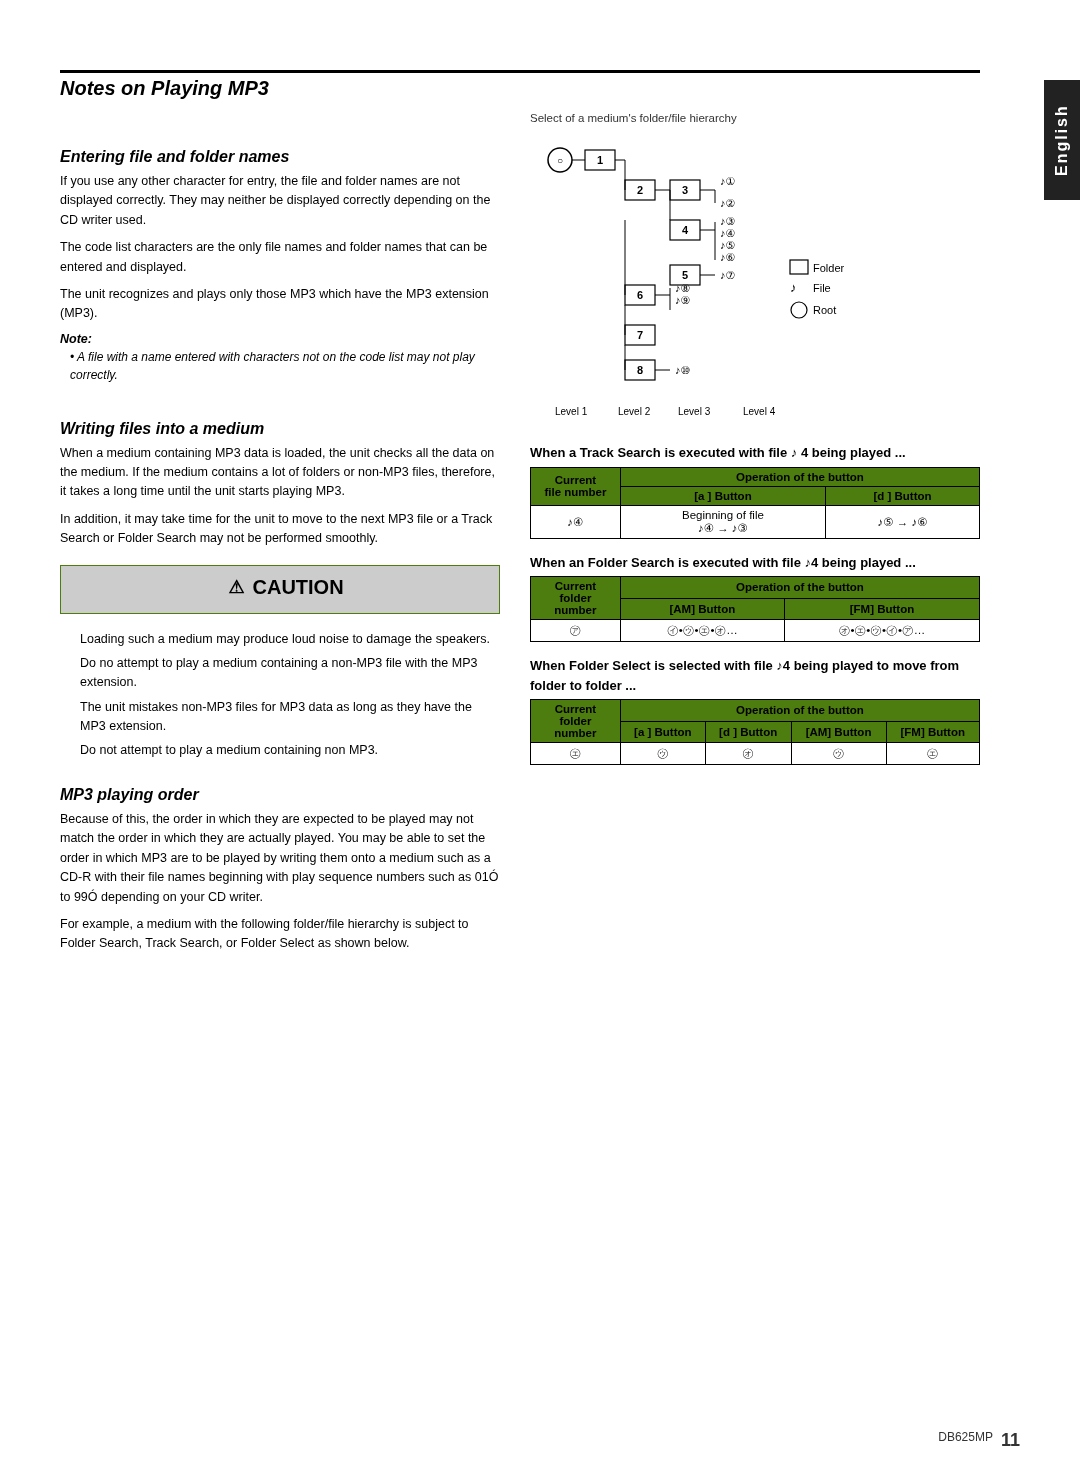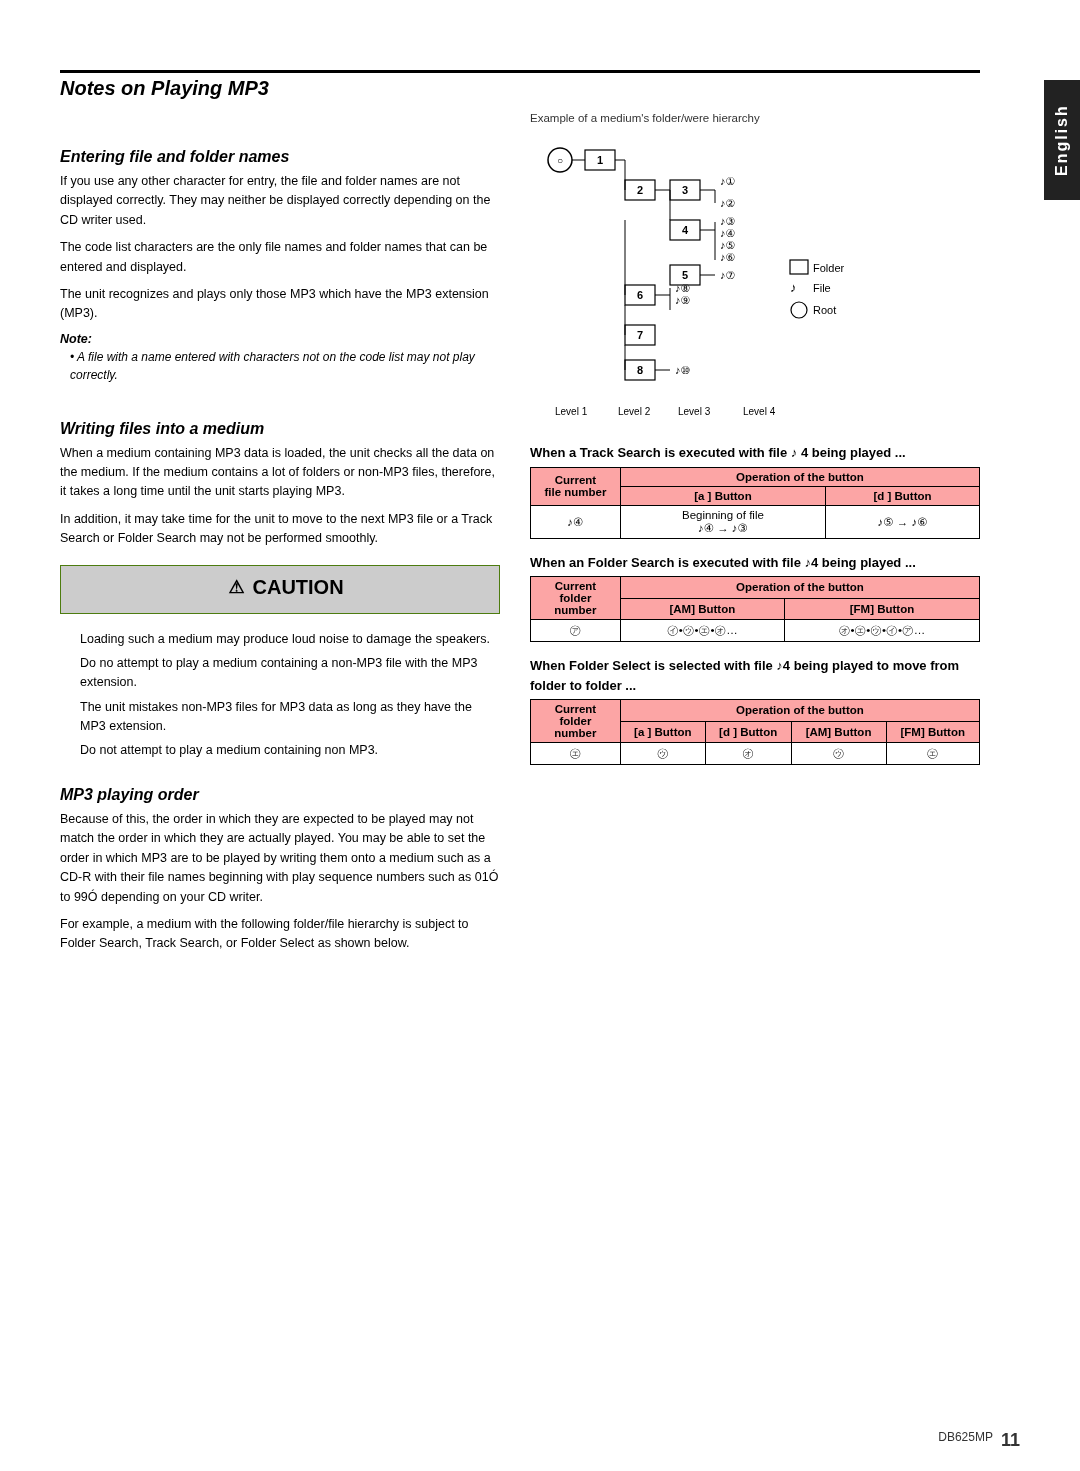--- a/index.html
+++ b/index.html
@@ -165,21 +165,21 @@
       margin-bottom: 14px;
     }
 
     table th, table td {
       border: 1px solid #000;
       padding: 3px 6px;
       text-align: center;
     }
 
     table th {
-      background: #fca5a5;
+      background: #4d7c0f;
     }
 
     .col-current {
       width: 20%;
     }
 
     
     .page-footer {
       position: absolute;
       bottom: 20px;
@@ -234,21 +234,21 @@
         </div>
 
         <div class="section-heading" style="margin-top:14px;">MP3 playing order</div>
         <p class="body-text">Because of this, the order in which they are expected to be played may not match the order in which they are actually played. You may be able to set the order in which MP3 are to be played by writing them onto a medium such as a CD-R with their file names beginning with play sequence numbers such as  01Ó to  99Ó depending on your CD writer.</p>
         <p class="body-text">For example, a medium with the following folder/file hierarchy is subject to Folder Search, Track Search, or Folder Select as shown below.</p>
 
       </div>
 
       <div class="right-col">
 
-        <div class="diagram-caption">Example of a medium's folder/were hierarchy</div>
+        <div class="diagram-caption">Select of a medium's folder/file hierarchy</div>
 
         <div class="diagram-svg-wrap">
           <svg width="370" height="300" viewBox="0 0 370 300" xmlns="http://www.w3.org/2000/svg" style="font-family:Arial,sans-serif;font-size:11px;">
 
             <circle cx="30" cy="30" r="12" fill="none" stroke="#000" stroke-width="1.5"></circle>
             <text x="30" y="34" text-anchor="middle" font-size="10">○</text>
 
             <rect x="55" y="20" width="30" height="20" fill="none" stroke="#000" stroke-width="1.2"></rect>
             <text x="70" y="34" text-anchor="middle" font-size="11" font-weight="bold">1</text>
             <line x1="42" y1="30" x2="55" y2="30" stroke="#000" stroke-width="1"></line>

